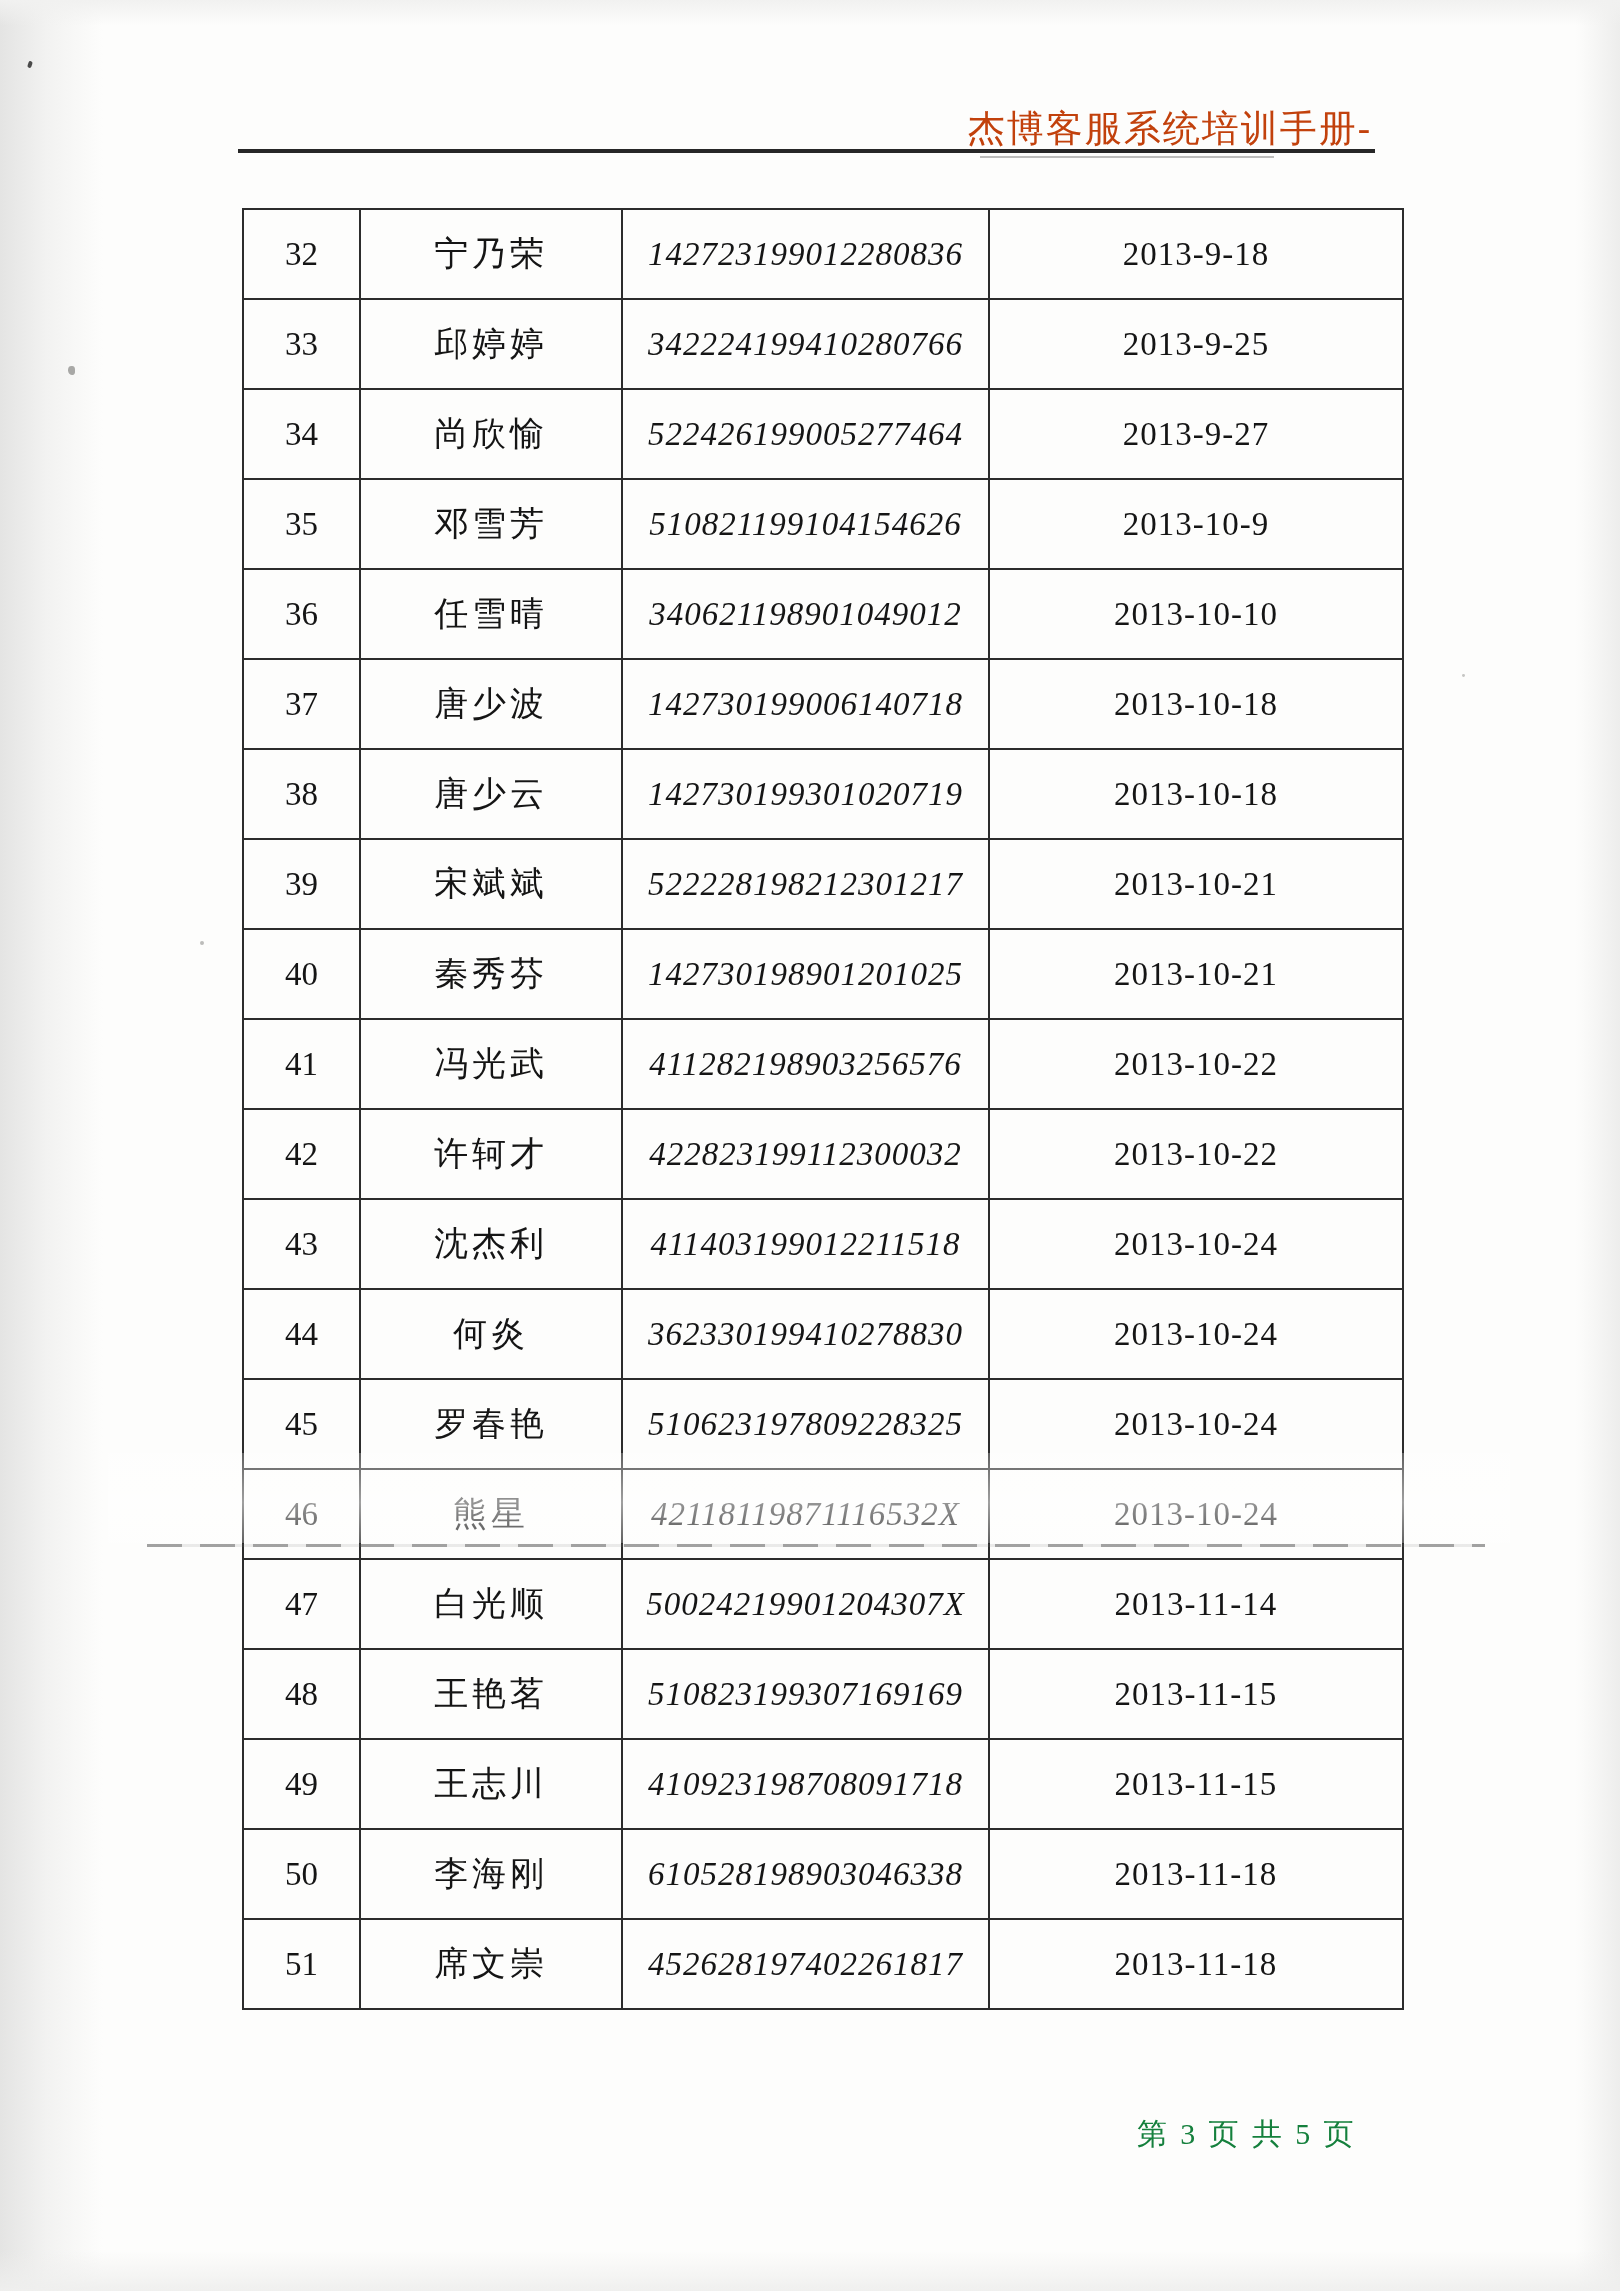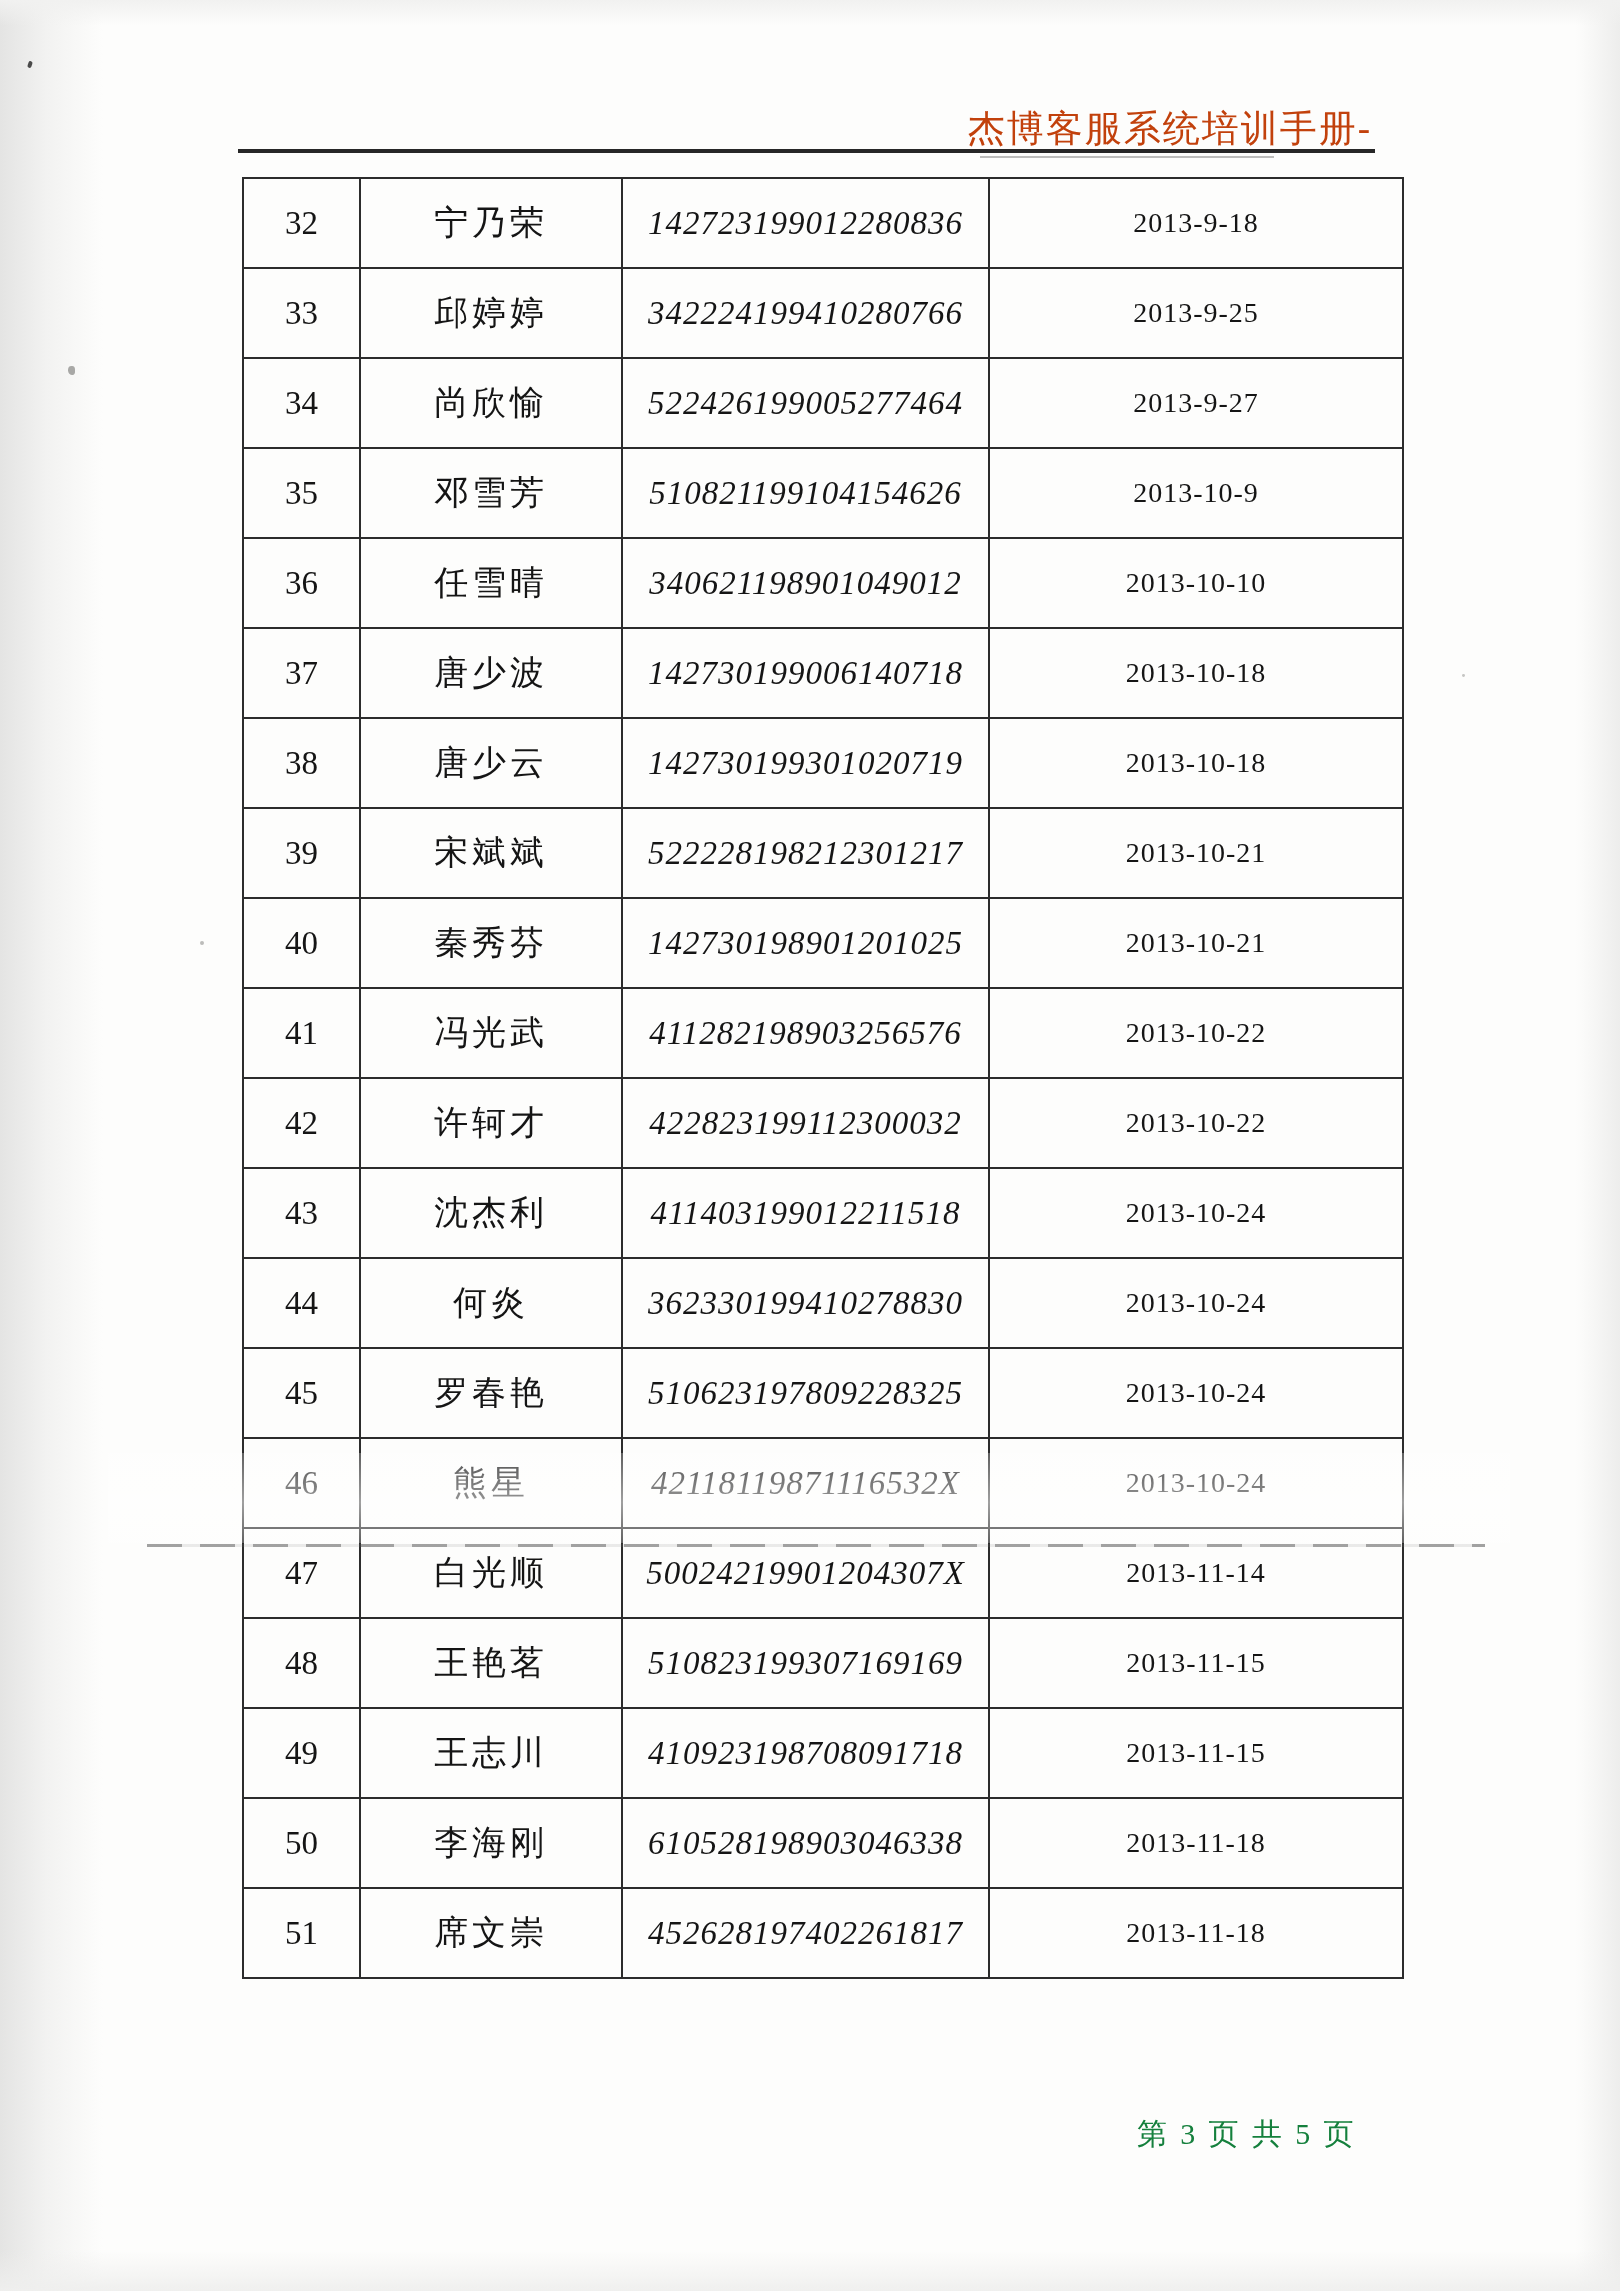--- a/index.html
+++ b/index.html
@@ -27,38 +27,38 @@
   .sp4{left:1462px;top:674px;width:2.9px;height:2.9px;background:#c6c6c4;border-radius:50%;}
   
   .header-title{
     position:absolute;top:104px;right:248px;z-index:3;
     font-size:37px;font-weight:400;letter-spacing:2px;color:#c2410c;white-space:nowrap;
   }
   .header-rule{position:absolute;left:238px;top:149px;width:1137px;height:3.9px;background:#272727;z-index:3;}
   .header-rule-echo{position:absolute;left:980px;top:156px;width:294px;height:2px;background:rgba(90,90,90,.4);z-index:3;}
   
   table.roster{
-    position:absolute;left:242px;top:177px;width:1159px;z-index:3;
+    position:absolute;left:242px;top:208px;width:1159px;z-index:3;
     border-collapse:collapse;table-layout:fixed;
     border:2.9px solid #242424;
   }
   table.roster td{
     border:2px solid #2c2c2c;
     height:88px;padding:0;overflow:hidden;
     text-align:center;vertical-align:middle;
     font-size:34px;color:#151515;
   }
   col.c1{width:117px;}
   col.c2{width:262px;}
   col.c3{width:367px;}
   col.c4{width:414px;}
   table.roster td:nth-child(1){font-size:33px;}
   table.roster td:nth-child(2){letter-spacing:3.9px;}
   table.roster td:nth-child(3){font-size:33px;letter-spacing:1px;font-style:italic;}
-  table.roster td:nth-child(4){font-size:28px;letter-spacing:1px;}
+  table.roster td:nth-child(4){font-size:33px;letter-spacing:1px;}
   
   .scan-band{
     position:absolute;left:108px;top:1453px;width:1402px;height:90px;z-index:5;pointer-events:none;
     background:linear-gradient(180deg,rgba(255,255,255,.25) 0,rgba(255,255,255,.55) 55%,rgba(255,255,255,.25) 100%);
   }
   .scan-streak{
     position:absolute;left:147px;top:1544px;width:1338px;height:2.9px;z-index:6;pointer-events:none;
     background:repeating-linear-gradient(90deg,rgba(70,70,70,.5) 0 35px,rgba(125,125,125,.15) 35px 53px);
   }
   

